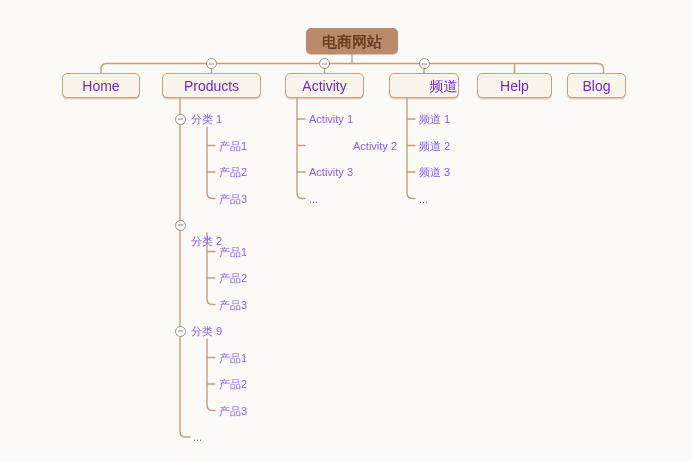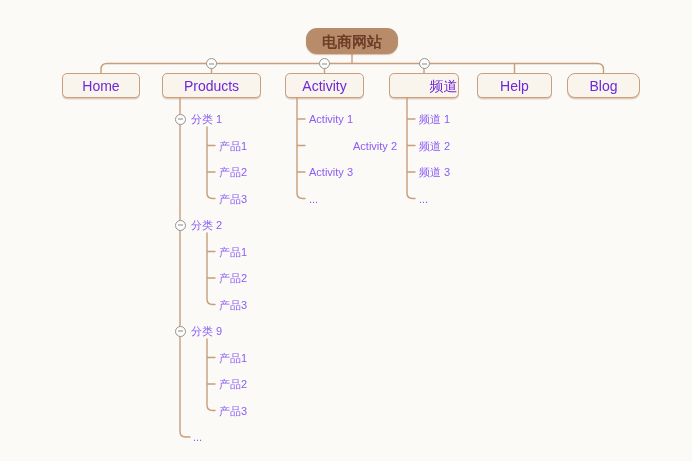--- a/index.html
+++ b/index.html
@@ -26,21 +26,21 @@
     display:flex;align-items:center;justify-content:center;
     font-size:14px;color:#6d28d9;
     cursor:default;
     line-height:1;
   }
   .root-topic{
     position:absolute;
     box-sizing:border-box;
     left:306px;top:28px;width:92px;height:26px;
     background:#b88c6a;
-    border-radius:11px;
+    border-radius:5px;
     display:flex;align-items:center;justify-content:center;
     font-size:15px;font-weight:600;color:#6f3c26;
     box-shadow:0 1px 1px rgba(150,110,80,.4);
     line-height:1;
   }
   .leaf{
     position:absolute;
     transform:translateY(-50%);
     font-size:11px;color:#8b5cf6;
     white-space:nowrap;
@@ -94,34 +94,34 @@
     </g>
   </svg>
 
   <div class="root-topic">电商网站</div>
 
   <div class="topic" style="left:62px;top:73px;width:78px;">Home</div>
   <div class="topic" style="left:162px;top:73px;width:99px;">Products</div>
   <div class="topic" style="left:285px;top:73px;width:79px;text-align:center;">Activity</div>
   <div class="topic" style="left:389px;top:73px;width:70px;padding-left:39px;">频道</div>
   <div class="topic" style="left:477px;top:73px;width:75px;">Help</div>
-  <div class="topic" style="left:567px;top:73px;width:73px;border-radius:8px;">Blog</div>
+  <div class="topic" style="left:567px;top:73px;width:59px;">Blog</div>
 
   <div class="toggle" style="left:206px;top:58px;"></div>
   <div class="toggle" style="left:319px;top:58px;"></div>
   <div class="toggle" style="left:418.5px;top:58px;"></div>
 
   <div class="toggle" style="left:174.5px;top:113.5px;"></div>
   <span class="leaf" style="left:191px;top:119px;">分类 1</span>
   <span class="leaf" style="left:219px;top:145.5px;">产品1</span>
   <span class="leaf" style="left:219px;top:172px;">产品2</span>
   <span class="leaf" style="left:219px;top:198.5px;">产品3</span>
 
   <div class="toggle" style="left:174.5px;top:219.5px;"></div>
-  <span class="leaf" style="left:191px;top:225px;text-align:center;">分类 2</span>
+  <span class="leaf" style="left:191px;top:241px;text-align:center;">分类 2</span>
   <span class="leaf" style="left:219px;top:251.5px;">产品1</span>
   <span class="leaf" style="left:219px;top:278px;">产品2</span>
   <span class="leaf" style="left:219px;top:304.5px;">产品3</span>
 
   <div class="toggle" style="left:174.5px;top:325.5px;"></div>
   <span class="leaf" style="left:191px;top:331px;">分类 9</span>
   <span class="leaf" style="left:219px;top:357.5px;">产品1</span>
   <span class="leaf" style="left:219px;top:384px;">产品2</span>
   <span class="leaf" style="left:219px;top:410.5px;">产品3</span>
 

